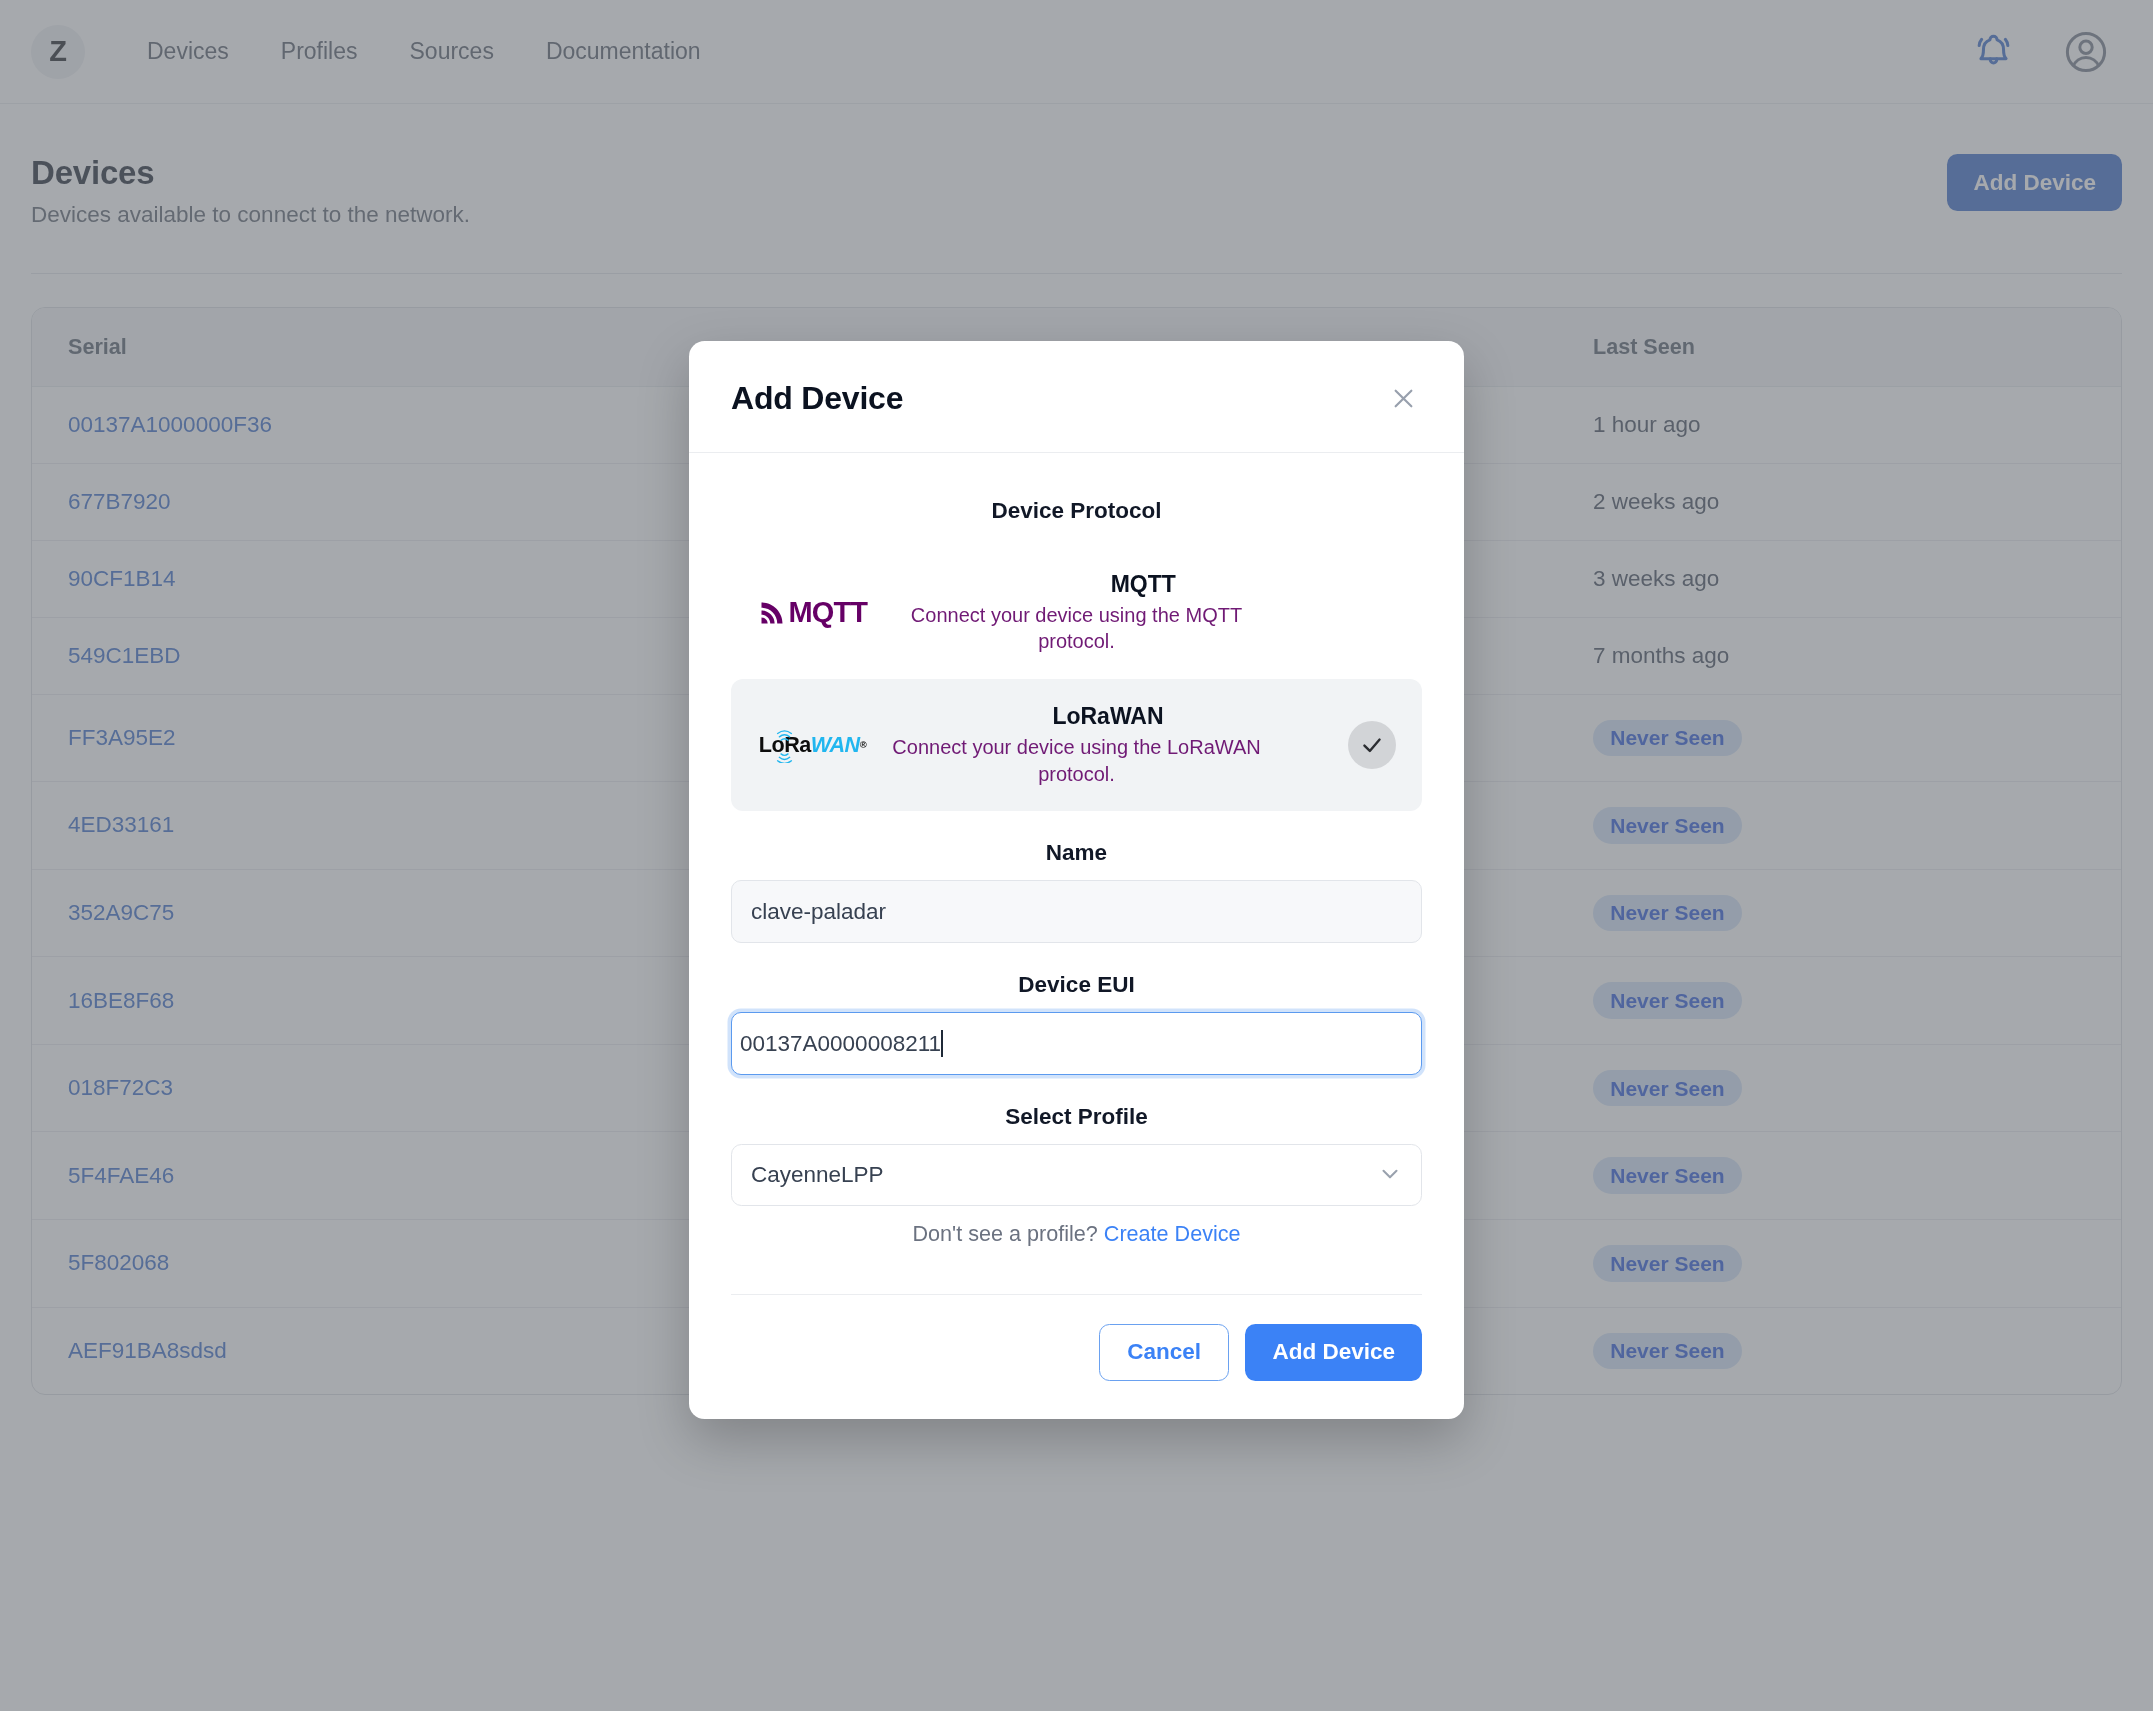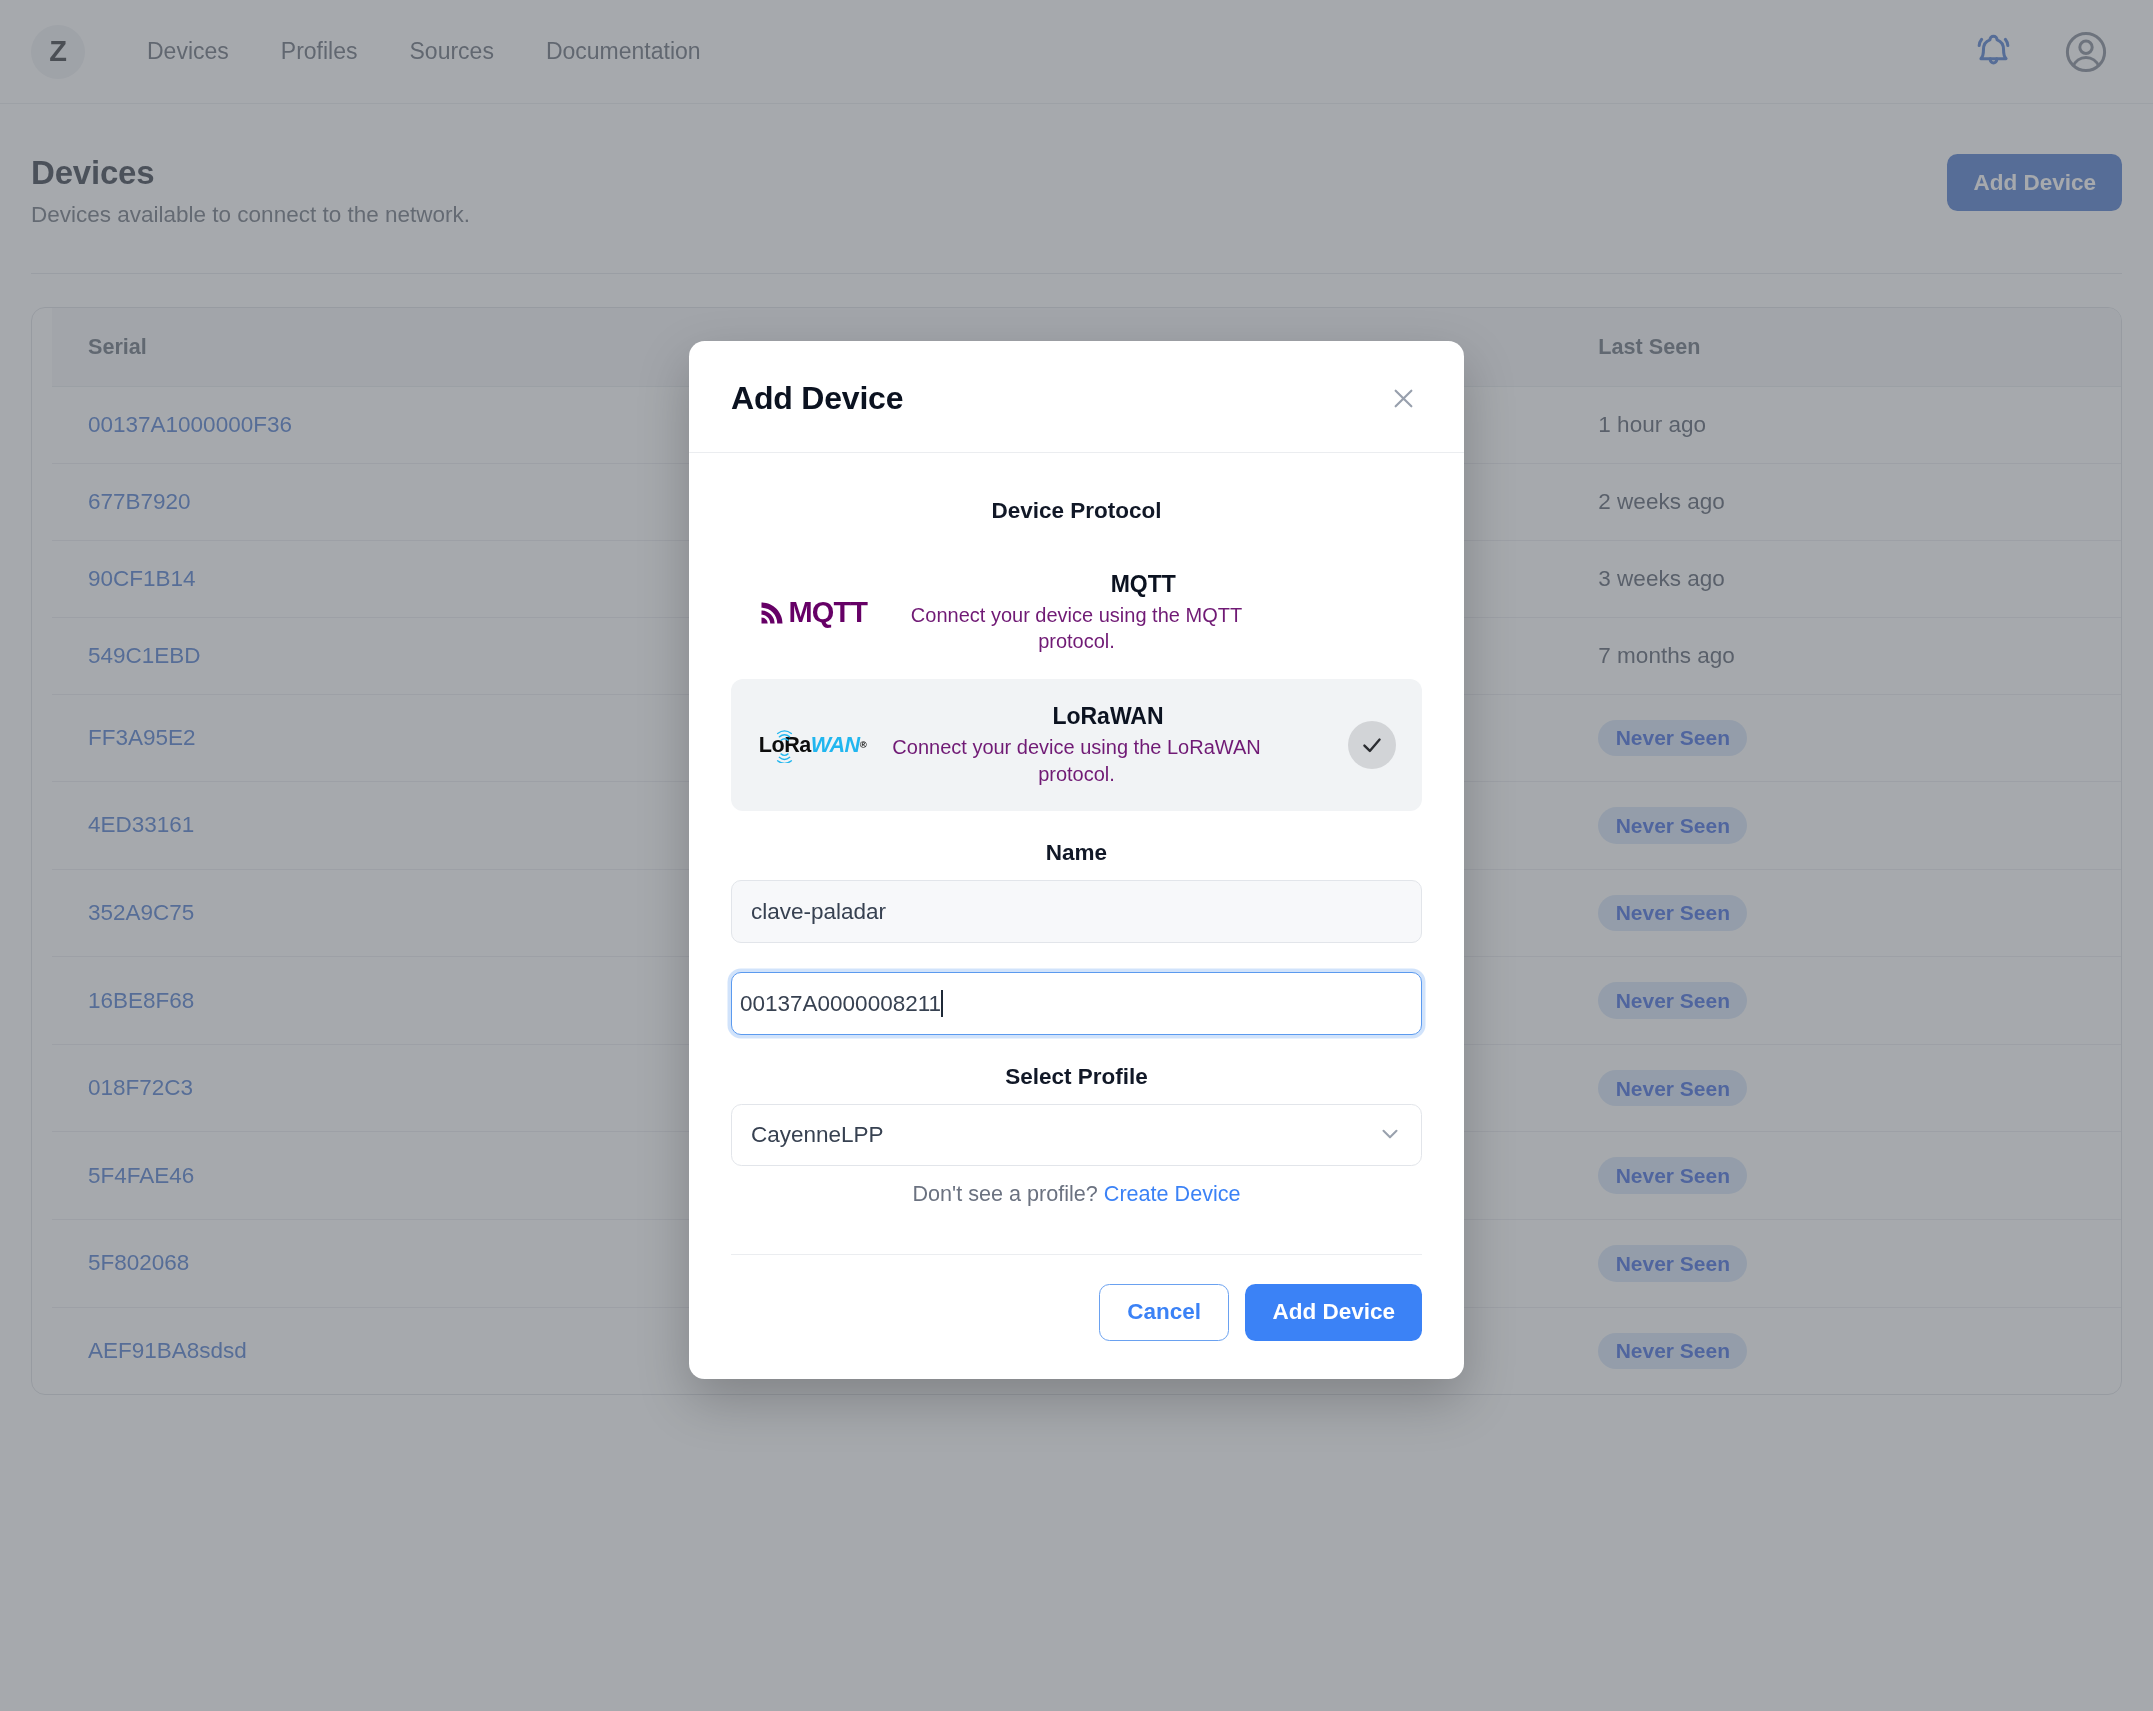--- a/index.html
+++ b/index.html
@@ -91,21 +91,20 @@
     border-top: 0.9px solid #dfe2e7;
   }
 
   
   .table-card {
     margin: 33px 31px 0 31px;
     border: 0.9px solid #d8dbe0;
     border-radius: 14px;
     overflow: hidden;
     background: #ffffff;
-    padding-left: 20px;
   }
   table.devices {
     width: 100%;
     border-collapse: collapse;
     table-layout: fixed;
   }
   table.devices th {
     background: #f4f5f7;
     text-align: left;
     font-size: 21.6px;
@@ -548,20 +547,21 @@
       </div>
 
       <div class="field">
         <div class="field-label">Name</div>
         <div class="text-input input-static">
           <span>clave-paladar</span>
         </div>
       </div>
 
       <div class="field">
+        <div class="field-label">Device EUI</div>
         <div class="text-input focused input-static">
           <span>00137A0000008211</span>
             <span class="caret"></span>
         </div>
       </div>
 
       <div class="field">
         <div class="field-label">Select Profile</div>
         <div class="select-wrap">
           <div class="select-box">

